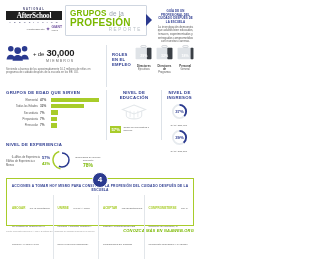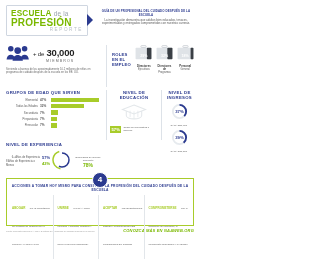--- a/index.html
+++ b/index.html
@@ -118,24 +118,37 @@
   .foot-cta{font-size:4px;font-weight:bold;font-style:italic;color:#7ab800;
             letter-spacing:.2px;white-space:nowrap;}
 </style>
 </head>
 <body>
 
 <div class="page">
 
   <div class="header">
 
+    <div class="logo-box">
+      <div class="logo-top">NATIONAL</div>
+      <div class="logo-main">AfterSchool</div>
+      <div class="logo-sub">A S S O C I A T I O N</div>
+      <div class="logo-part">
+        <div class="logo-part-txt">in partnership with</div>
+        <div class="logo-star">✦</div>
+        <div class="logo-part-name">
+          <span>GIANT</span>
+          <small>STEPS</small>
+        </div>
+      </div>
+    </div>
 
     <div class="title-box">
       <div class="t1">
-        <span>ESCUELA</span>
+        <span>GRUPOS</span>
         <span class="de">de la</span>
       </div>
       <div class="t2">PROFESIÓN</div>
       <div class="t3">REPORTE</div>
       <div class="arrow"></div>
     </div>
 
     <div class="lede">
       <div class="lede-h">GUÍA DE UN PROFESIONAL DEL CUIDADO DESPUÉS DE LA ESCUELA</div>
       <div class="lede-p">La investigación demuestra que adultos bien educados, tenaces, experimentados y entregados comprometidos con nuestras carreras.</div>

